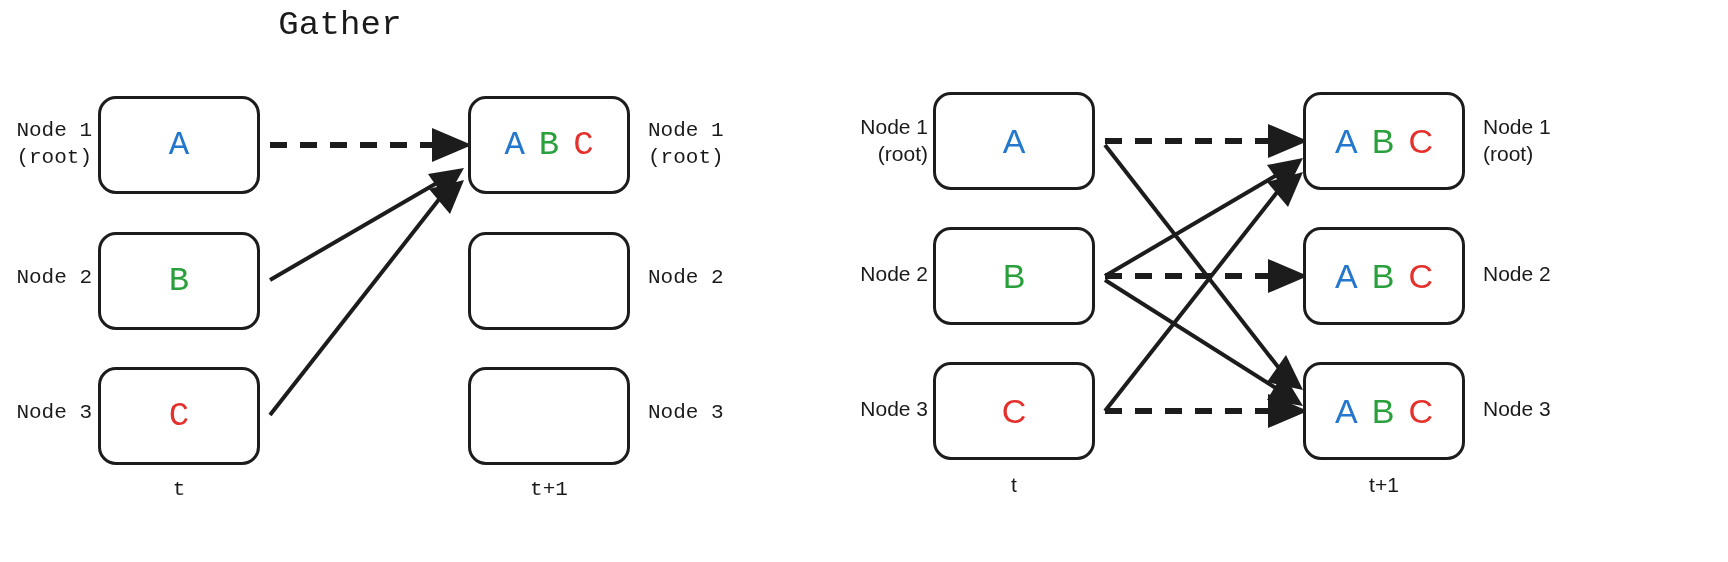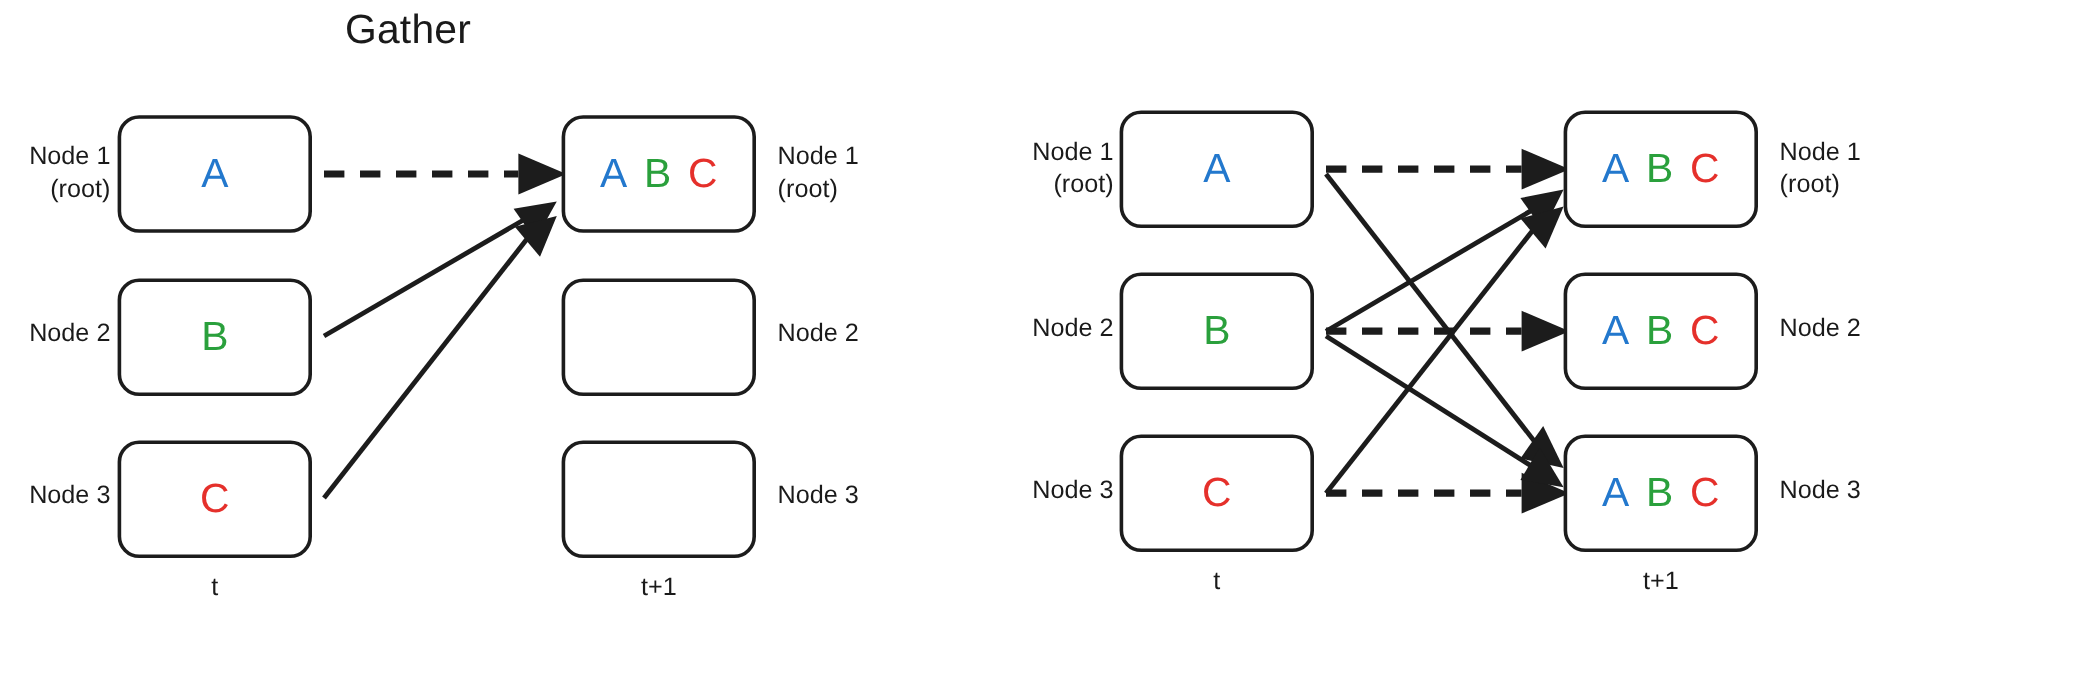--- a/index.html
+++ b/index.html
@@ -19,21 +19,21 @@
   #canvas {
     position: relative;
     width: 1728px;
     height: 562px;
   }
   .panel {
     position: absolute;
     top: 0;
     height: 562px;
   }
-  #panel-gather  { left: 0px;   width: 800px; }
+  #panel-gather  { left: 0px;   width: 800px; font-family: Liberation Mono, monospace; }
   #panel-allgather { left: 800px; width: 928px; }
 
   .panel-title {
     position: absolute;
     top: 6px;
     width: 100%;
     text-align: center;
     font-size: 34px;
     font-weight: 400;
     color: #1a1a1a;

